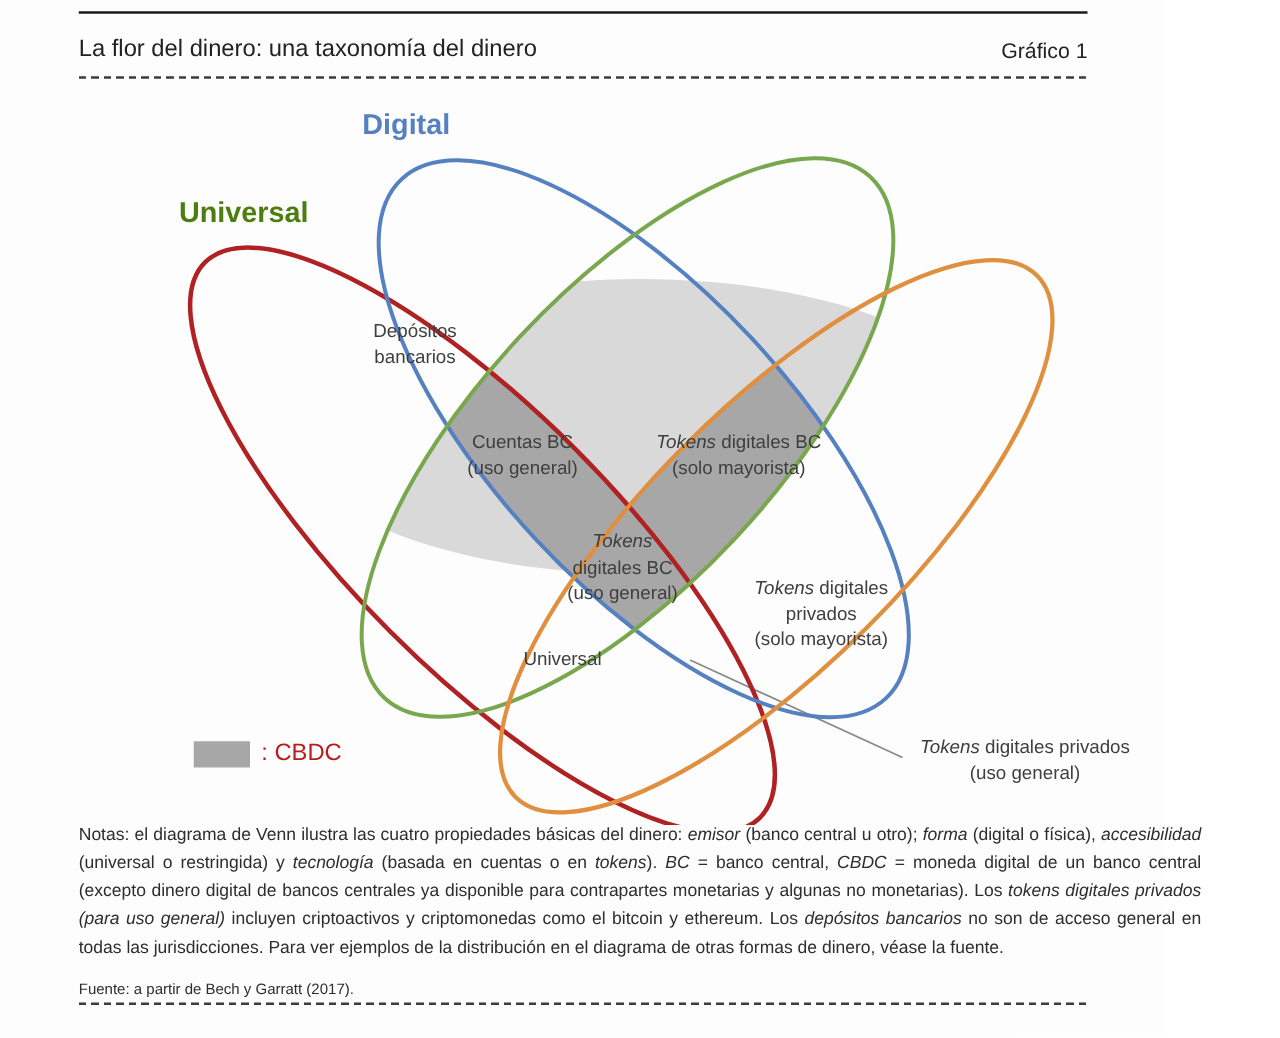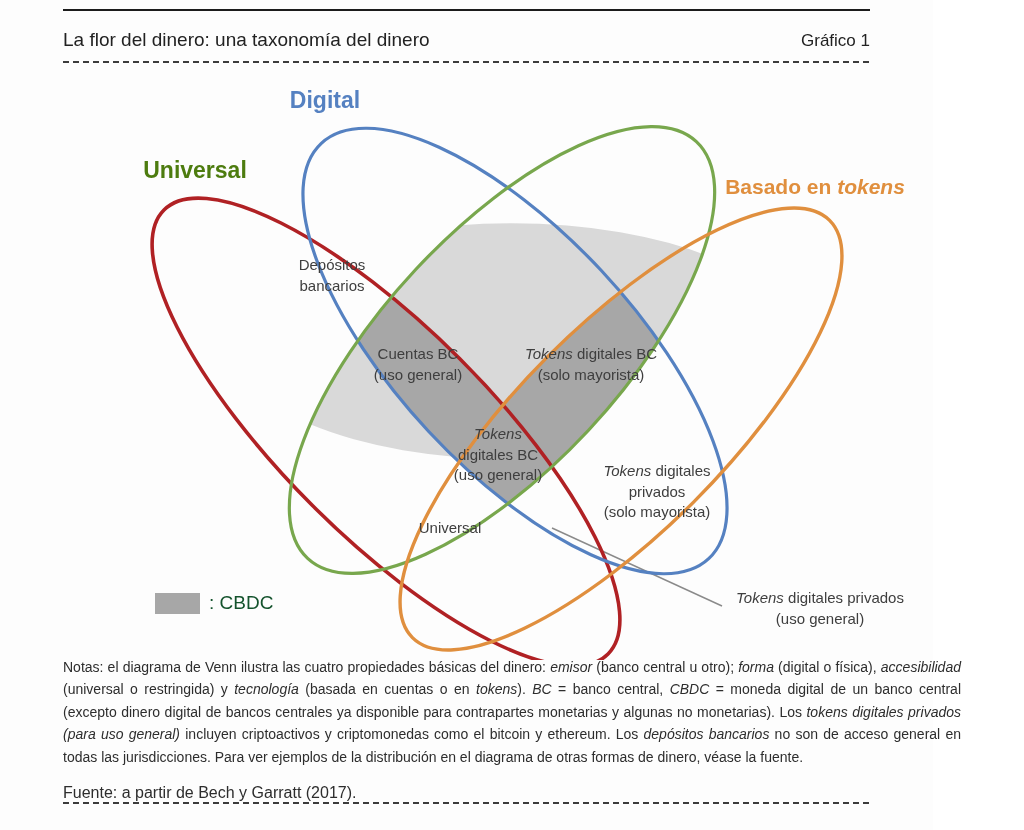--- a/index.html
+++ b/index.html
@@ -13,24 +13,24 @@
   .title{position:absolute;left:63px;top:29px;font-size:19px;color:#222;}
   .gfx{position:absolute;right:63px;top:31px;font-size:17px;color:#222;}
   #diagram{position:absolute;left:0;top:0;width:1024px;height:660px;}
   #venn-svg{position:absolute;left:0;top:0;}
   .set-label{position:absolute;transform:translate(-50%,-50%);
      font-weight:bold;white-space:nowrap;}
   .region-label{position:absolute;transform:translate(-50%,-50%);
      font-size:15px;line-height:1.38;color:#3e3e3e;text-align:center;white-space:nowrap;}
   .legend{position:absolute;left:155px;top:592px;display:flex;align-items:center;gap:9px;}
   .swatch{display:inline-block;width:45px;height:21px;background:#a7a7a7;}
-  .legend-text{font-size:19px;color:#14532d;}
+  .legend-text{font-size:19px;color:#b91c1c;}
   .notes{position:absolute;left:63px;top:656px;width:898px;margin:0;
      font-size:14px;line-height:1.6;color:#2d2d2d;text-align:justify;}
-  .source{position:absolute;left:63px;top:784px;margin:0;font-size:16px;color:#2d2d2d;}
+  .source{position:absolute;left:63px;top:784px;margin:0;font-size:12px;color:#2d2d2d;}
 </style>
 </head>
 <body>
 
 <div class="page">
   <div class="rule solid" style="top:9px"></div>
   <span class="title">La flor del dinero: una taxonomía del dinero</span>
   <span class="gfx">Gráfico 1</span>
   <div class="rule dashed" style="top:61px"></div>
 
@@ -56,21 +56,20 @@
         <ellipse cx="515" cy="351" rx="284" ry="118" transform="rotate(47 515 351)" fill="none" stroke="#5581c1" stroke-width="3.2"></ellipse>
         <ellipse cx="502" cy="350" rx="285" ry="118" transform="rotate(-47 502 350)" fill="none" stroke="#78a74d" stroke-width="3.2"></ellipse>
         <ellipse cx="621" cy="429" rx="295" ry="103" transform="rotate(-45 621 429)" fill="none" stroke="#e08f3e" stroke-width="3.4"></ellipse>
       </svg>
     <div class="legend">
       <span class="swatch" id="legend-swatch"></span>
       <span class="legend-text">: CBDC</span>
     </div>
   <div class="set-label" style="left: 195px; top: 170px; color: #4d7c0f; font-size: 23px;">Universal</div>
       <div class="set-label" style="left: 325px; top: 100px; color: rgb(85, 129, 193); font-size: 23px;">Digital</div>
-      <div class="set-label" style="left: 815px; top: 187px; color: rgb(224, 143, 62); font-size: 21px;">Basado en <i>tokens</i></div>
       <div class="region-label" style="left: 332px; top: 276px;">Depósitos<br>bancarios</div>
       <div class="region-label" style="left: 418px; top: 365px;">Cuentas BC<br>(uso general)</div>
       <div class="region-label" style="left: 591px; top: 365px;"><i>Tokens</i> digitales BC<br>(solo mayorista)</div>
       <div class="region-label" style="left: 498px; top: 455px;"><i>Tokens</i><br>digitales BC<br>(uso general)</div>
       <div class="region-label" style="left: 657px; top: 492px;"><i>Tokens</i> digitales<br>privados<br>(solo mayorista)</div>
       <div class="region-label" style="left: 450px; top: 528px;">Universal</div>
       <div class="region-label" style="left: 820px; top: 609px;"><i>Tokens</i> digitales privados<br>(uso general)</div>
     </div>
 
   <p class="notes" id="notes">Notas: el diagrama de Venn ilustra las cuatro propiedades básicas del dinero: <i>emisor</i> (banco central u otro); <i>forma</i> (digital o física), <i>accesibilidad</i> (universal o restringida) y <i>tecnología</i> (basada en cuentas o en <i>tokens</i>). <i>BC</i> = banco central, <i>CBDC</i> = moneda digital de un banco central (excepto dinero digital de bancos centrales ya disponible para contrapartes monetarias y algunas no monetarias). Los <i>tokens digitales privados (para uso general)</i> incluyen criptoactivos y criptomonedas como el bitcoin y ethereum. Los <i>depósitos bancarios</i> no son de acceso general en todas las jurisdicciones. Para ver ejemplos de la distribución en el diagrama de otras formas de dinero, véase la fuente.</p>

